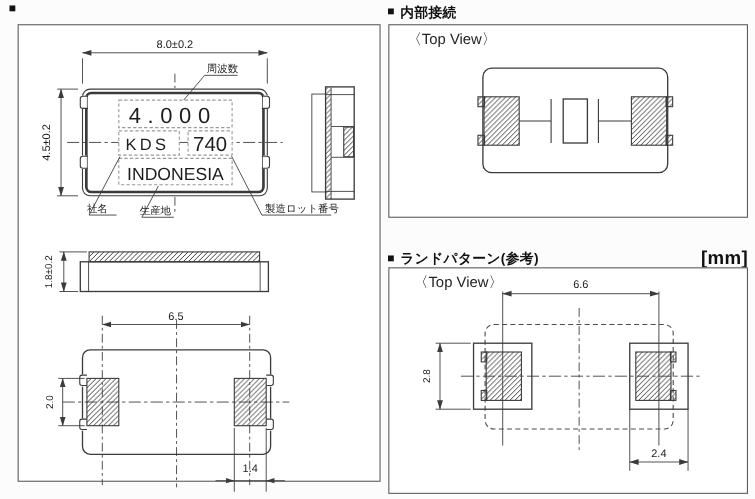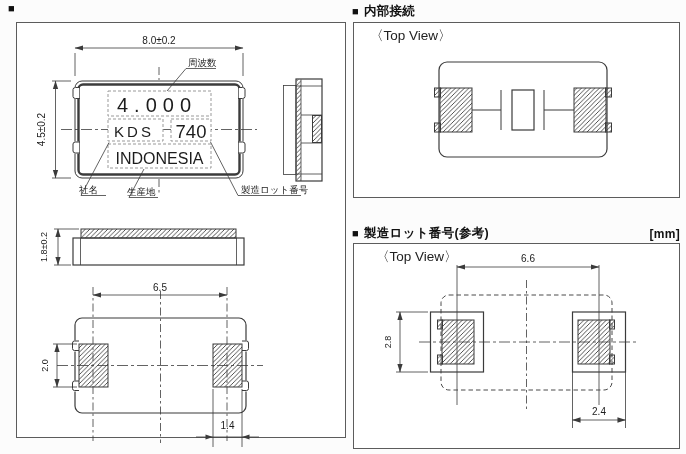--- a/index.html
+++ b/index.html
@@ -3,21 +3,21 @@
 <meta charset="utf-8">
 <style>
   html,body{margin:0;padding:0;background:#fcfcfc;}
   #stage{position:relative;width:686px;height:454px;background:#fcfcfc;overflow:hidden;
          font-family:"Liberation Sans","DejaVu Sans",sans-serif;color:#111;}
   .hdr{position:absolute;display:flex;align-items:center;gap:5px;font-weight:bold;
        font-size:12.5px;color:#111;letter-spacing:0.3px;white-space:nowrap;}
   .hdr .blt{font-size:11px;line-height:1;}
   .box{position:absolute;background:#ffffff;border:1px solid #5c5c5c;box-sizing:border-box;}
   .box svg{position:absolute;left:0;top:0;}
-  .unit{font-weight:bold;font-size:12px;}
+  .unit{font-weight:bold;font-size:17px;}
   
   .s1{stroke:#3b3b3b;stroke-width:1;fill:none;}
   .s12{stroke:#3b3b3b;stroke-width:1.2;fill:none;}
   .s08{stroke:#3b3b3b;stroke-width:0.8;fill:none;}
   .s24{stroke:#3b3b3b;stroke-width:2.4;fill:none;}
   .cl{stroke:#3b3b3b;stroke-width:0.8;fill:none;stroke-dasharray:11 3 3 3;}
   .cl2{stroke:#3b3b3b;stroke-width:0.8;fill:none;stroke-dasharray:8 3 2.5 3;}
   .dbox{stroke:#999999;stroke-width:1;fill:#ffffff;stroke-dasharray:3 2;}
   .dashpkg{stroke:#4a4a4a;stroke-width:1;fill:none;stroke-dasharray:4.5 3;}
   .hs{stroke:#3b3b3b;stroke-width:1;}
@@ -38,21 +38,21 @@
     <span class="blt">■</span>
   </div>
 
   <div class="hdr" style="left:352px;top:3px;">
     <span class="blt">■</span>
     <span>内部接続</span>
   </div>
 
   <div class="hdr" style="left:352px;top:225px;width:328px;justify-content:flex-start;">
     <span class="blt">■</span>
-    <span>製造ロット番号(参考)</span>
+    <span>ランドパターン(参考)</span>
     <span class="unit" style="margin-left:auto;">[mm]</span>
   </div>
 
   <div class="box" style="left:4px;top:22px;width:330px;height:416px;margin-left:12px;">
     <svg width="328" height="426" viewBox="0 0 328 426">
       <defs>
         <pattern id="hA" patternUnits="userSpaceOnUse" width="4.5" height="4.5">
           <path d="M0,4.5 L4.5,0 M-1,1 L1,-1 M3.5,5.5 L5.5,3.5" stroke="#3f3f3f" stroke-width="0.9" fill="none"></path>
         </pattern>
         <marker id="arA" viewBox="0 0 10 8" refX="9.5" refY="4" markerWidth="11" markerHeight="8.5" orient="auto-start-reverse">

